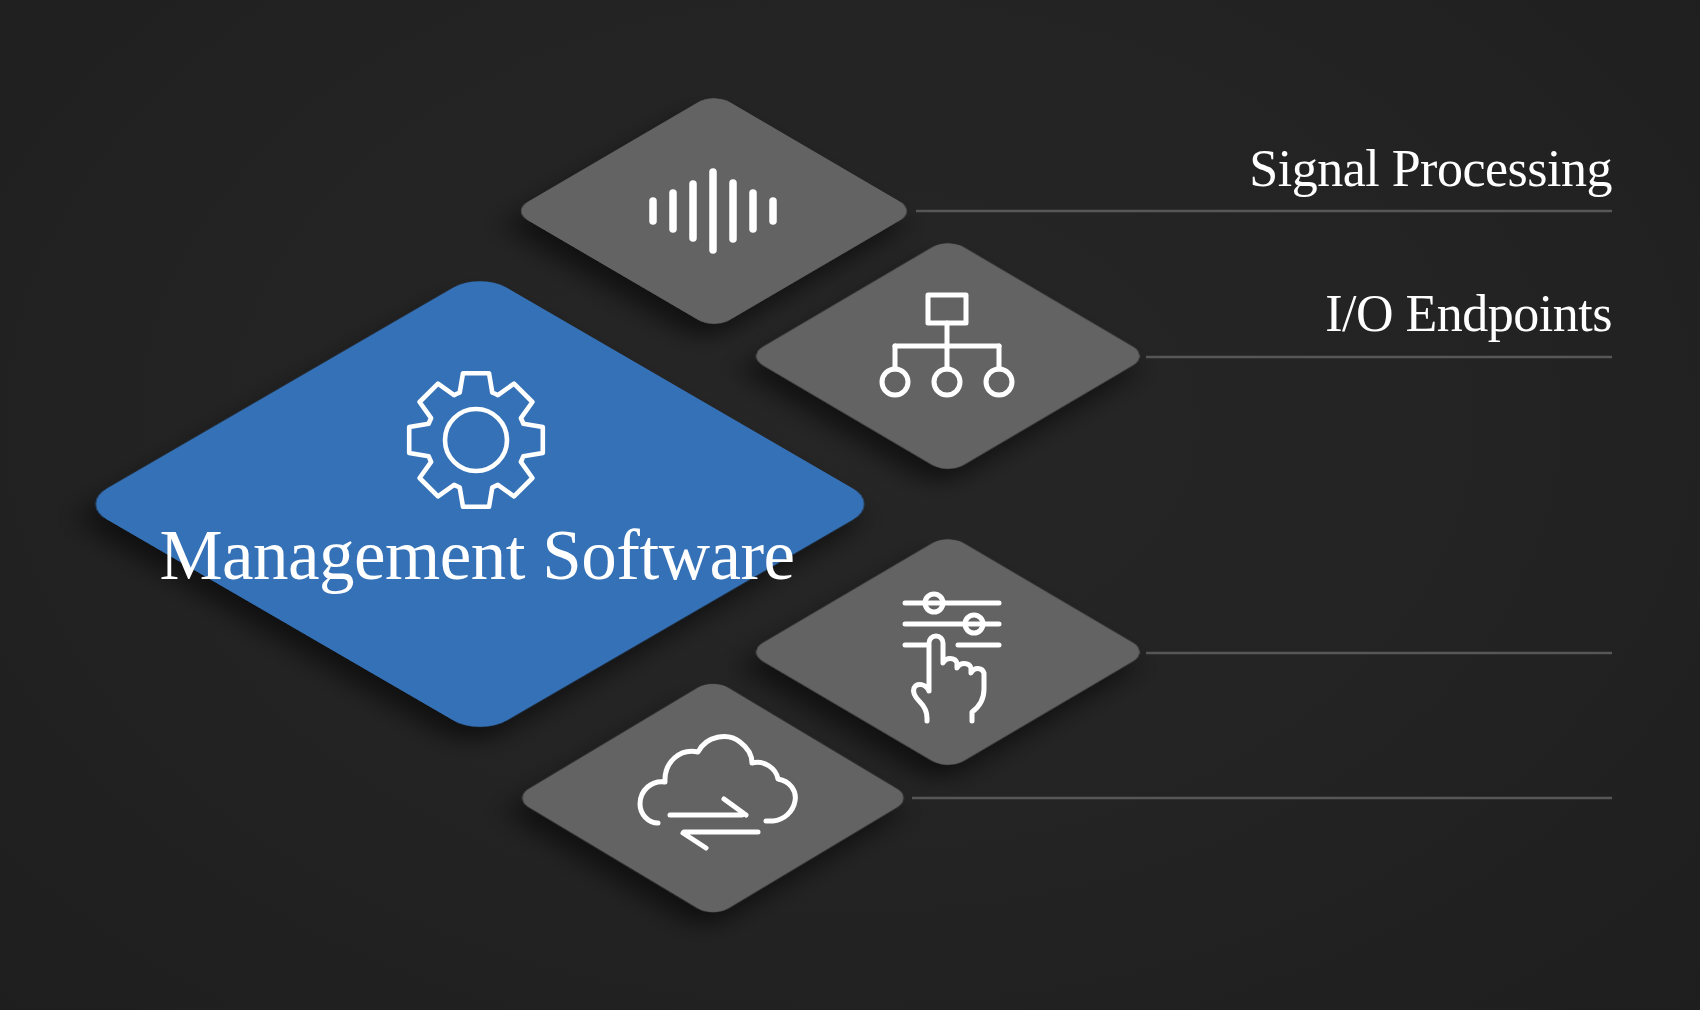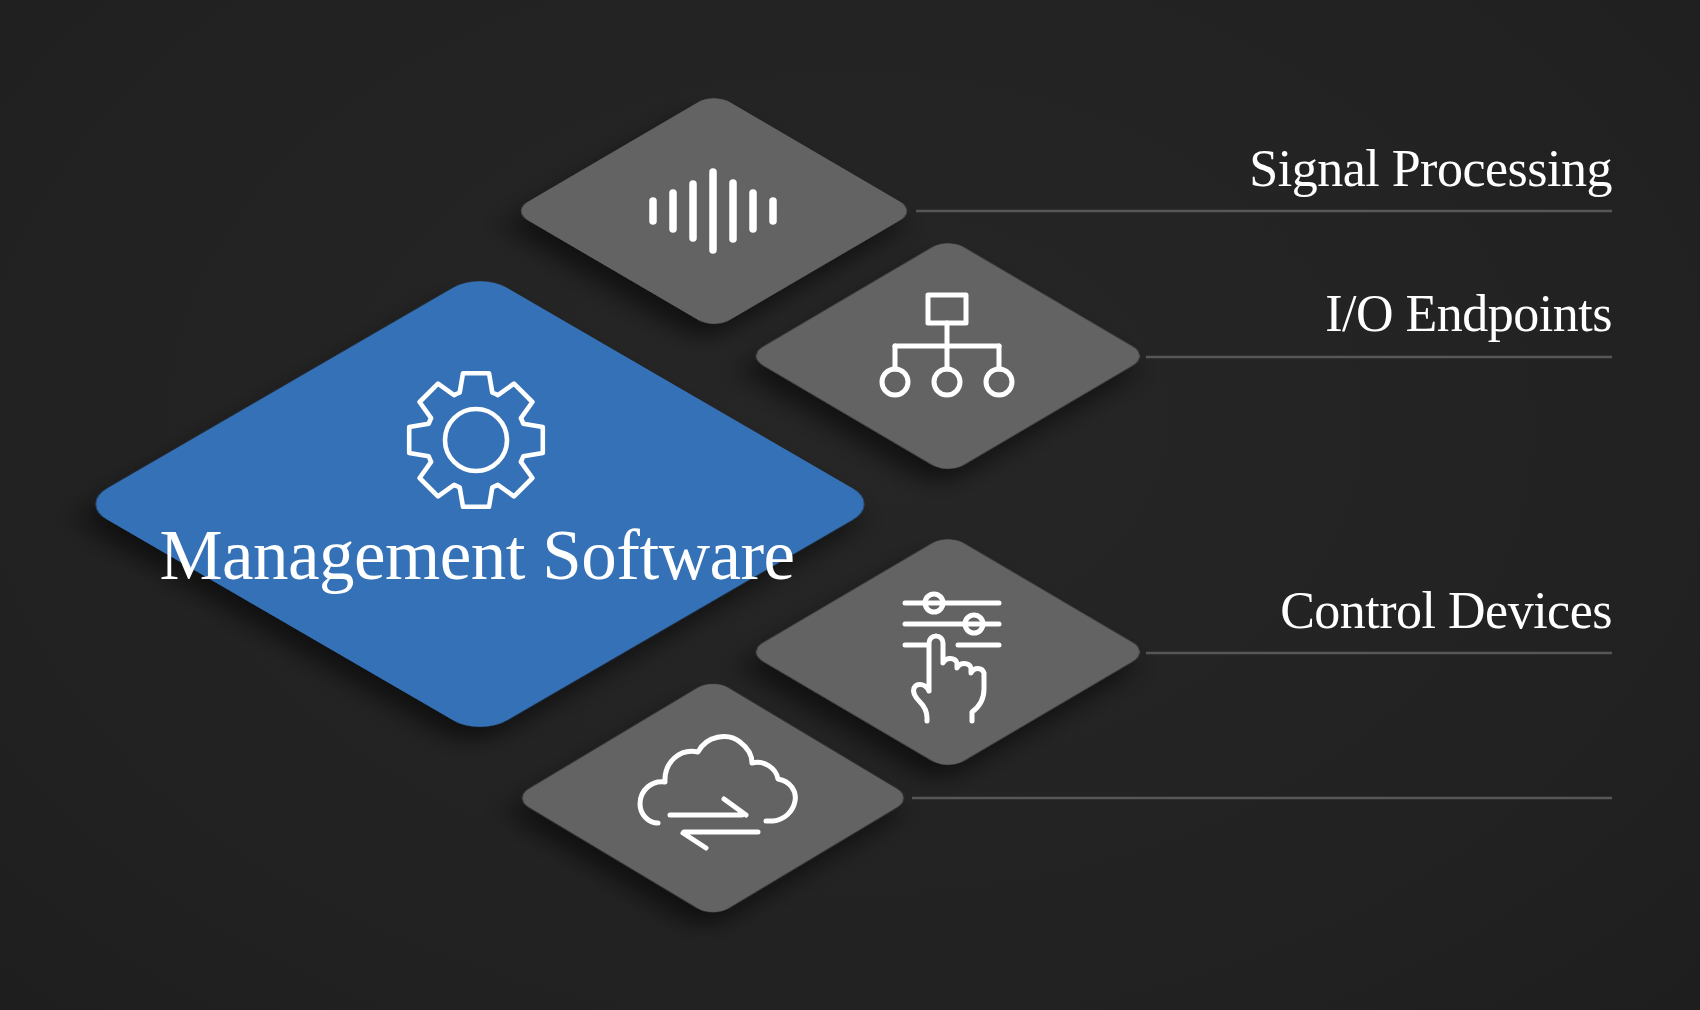--- a/index.html
+++ b/index.html
@@ -128,16 +128,15 @@
                  C 790 781 797 791 795 801
                  C 793 812 784 820 773 821 L 766 821"></path>
         <path d="M 670 815 L 742 815 M 724 799 L 746 815"></path>
         <path d="M 684 832 L 758 832 M 683 833 L 706 848"></path>
       </g>
     </g>
   </svg>
 
   <div class="node-label lbl-signal">Signal Processing</div>
   <div class="node-label lbl-io">I/O Endpoints</div>
-  <div class="node-label lbl-control">Control Devices</div>
 
   <div class="center-label">Management Software</div>
 </div>
 
 </body></html>

